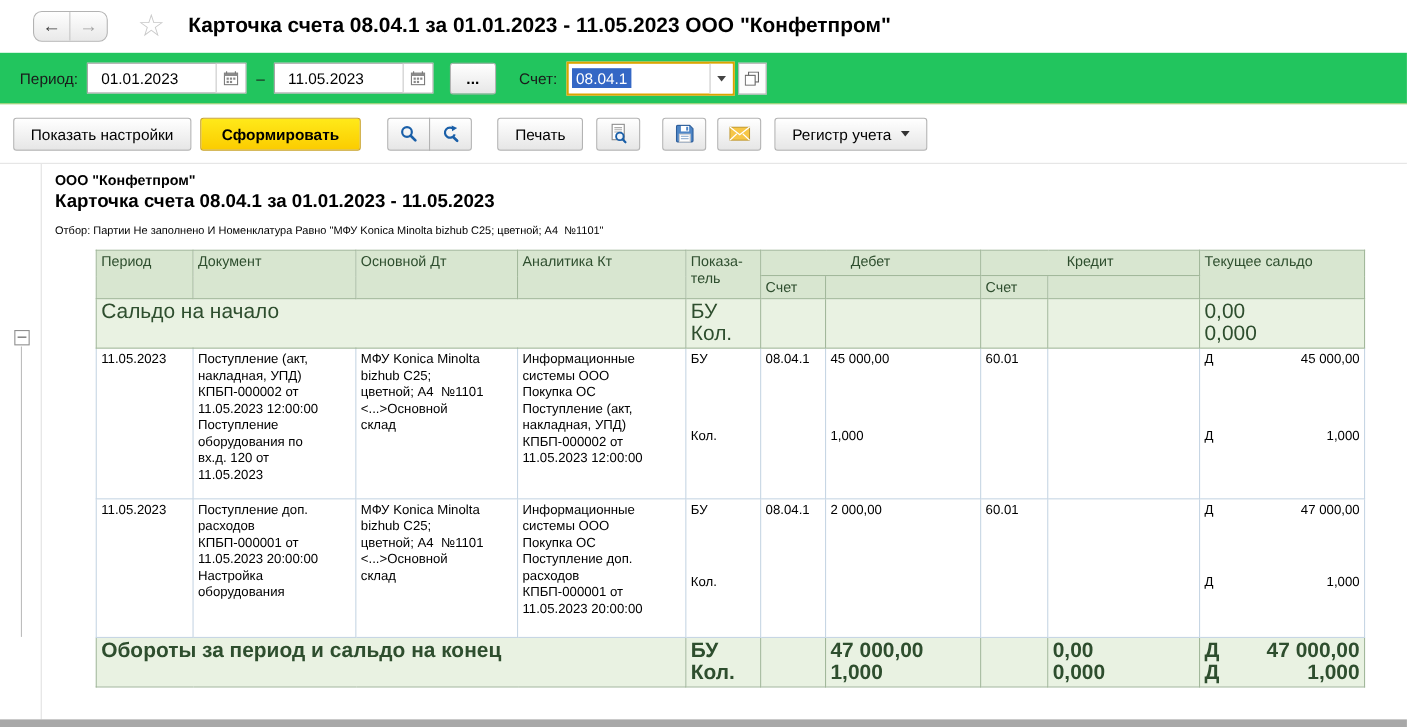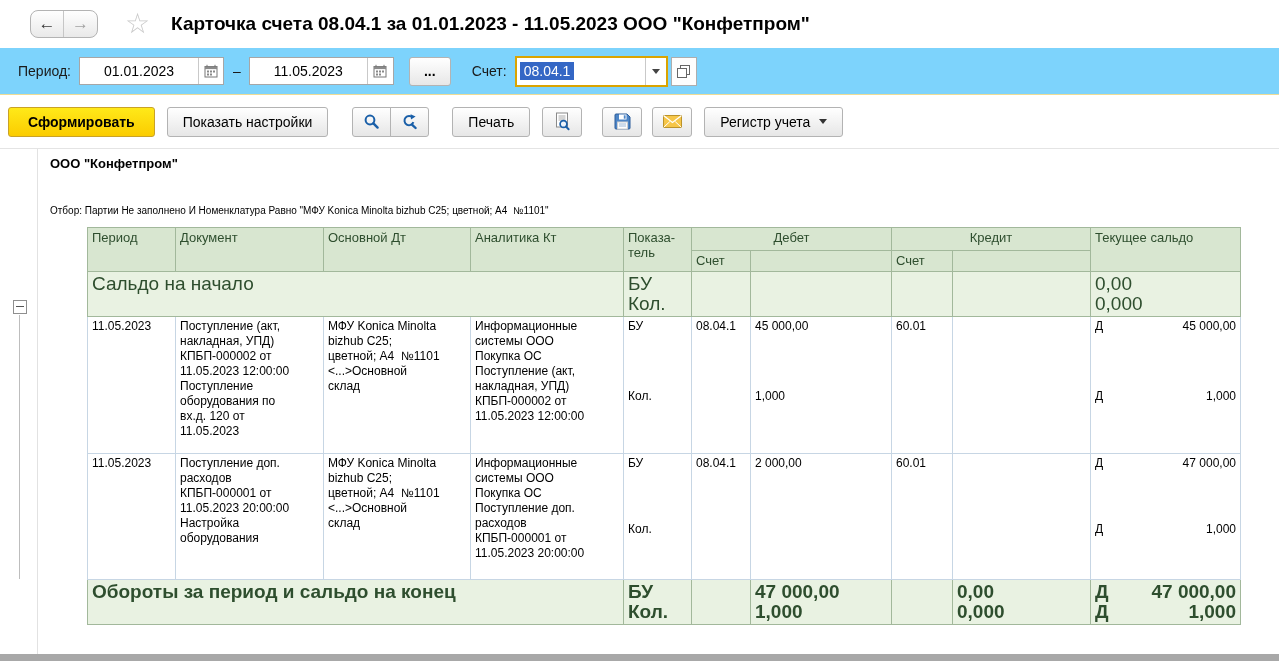--- a/index.html
+++ b/index.html
@@ -12,26 +12,26 @@
   
   .titlebar { position:absolute; top:0; left:0; right:0; height:48px; background:#fff; display:flex; align-items:center; }
   .nav-group { margin-left:30px; display:flex; border:1px solid #b3b3b3; border-radius:8px; overflow:hidden; background:linear-gradient(#fefefe,#e9e9e9); }
   .nav-btn { width:33px; height:26px; display:flex; align-items:center; justify-content:center; font-size:17px; cursor:default; }
   .nav-btn.back { color:#3a3a3a; border-right:1px solid #c6c6c6; }
   .nav-btn.fwd  { color:#a2a2a2; }
   .star { margin-left:27px; font-size:28px; color:#c9c9c9; line-height:26px; }
   .window-title { margin-left:21px; font-size:19px; font-weight:bold; white-space:nowrap; }
 
   
-  .filterbar { position:absolute; top:48px; left:0; right:0; height:47px; background:#7dd3fc; border-bottom:1px solid #eddc96; display:flex; align-items:center; }
+  .filterbar { position:absolute; top:48px; left:0; right:0; height:47px; background:#22c55e; border-bottom:1px solid #eddc96; display:flex; align-items:center; }
   .flabel { font-size:14px; color:#1a1a1a; }
   .lbl-period { margin-left:18px; }
   .txt-input { background:#fff; border:1px solid #a6a6a6; height:28px; display:flex; align-items:stretch; }
   .date-input { width:145px; margin-left:8px; }
-  .date-input .val { flex:1; display:flex; align-items:center; padding:0 24px; font-size:14px; }
+  .date-input .val { flex:1; display:flex; align-items:center; padding:0 12px; font-size:14px; }
   .cal-btn { width:27px; border-left:1px solid #c9c9c9; display:flex; align-items:center; justify-content:center; background:#fff; }
   .dash { margin-left:9px; font-size:14px; }
   .dots-btn { width:42px; height:29px; margin-left:15px; background:linear-gradient(#ffffff,#e7e7e7); border:1px solid #b3b3b3; border-radius:3px; font-size:14px; font-weight:bold; display:flex; align-items:center; justify-content:center; }
   .lbl-account { margin-left:21px; }
   .account-combo { margin-left:8px; height:31px; border:2px solid #dba400; background:#fff; display:flex; align-items:stretch; }
   .account-combo .val { width:128px; display:flex; align-items:center; padding:0 3px; font-size:14px; }
   .sel { background:#3467c5; color:#fff; padding:1px 4px; }
   .caret-seg { width:21px; display:flex; align-items:center; justify-content:center; border-left:1px solid #c9c9c9; background:#fff; }
   .caret { width:0; height:0; border-left:4px solid transparent; border-right:4px solid transparent; border-top:5px solid #444; }
   .open-btn { width:26px; height:29px; margin-left:3px; border:1px solid #adadad; background:#fdfdfd; display:flex; align-items:center; justify-content:center; }
@@ -155,22 +155,22 @@
   <div class="open-btn">
     <svg width="13" height="13" viewBox="0 0 13 13">
         <rect x="3.5" y="0.5" width="9" height="9" fill="#fff" stroke="#666"></rect>
         <rect x="0.5" y="3.5" width="9" height="9" fill="#fff" stroke="#666"></rect>
       </svg>
   </div>
 
 </div>
 
 <div class="toolbar">
+  <div class="btn btn-settings">Показать настройки</div>
   <div class="btn btn-primary">Сформировать</div>
-  <div class="btn btn-settings">Показать настройки</div>
 
   <div class="btn-group">
     <div class="btn">
       <svg width="18" height="18" viewBox="0 0 18 18">
           <circle cx="7" cy="7" r="4.4" fill="none" stroke="#1a5fa8" stroke-width="2"></circle>
           <line x1="10.4" y1="10.4" x2="14.6" y2="14.6" stroke="#1a5fa8" stroke-width="2.4" stroke-linecap="round"></line>
         </svg>
     </div>
     <div class="btn">
       <svg width="19" height="18" viewBox="0 0 19 18">
@@ -211,20 +211,21 @@
   </div>
   <div class="btn btn-register">
     <span>Регистр учета</span>
     <span class="caret"></span>
   </div>
 </div>
 
 <div class="report">
   <div class="gutter-line"></div>
   <div class="report-org">ООО "Конфетпром"</div>
+  <div class="report-title">Карточка счета 08.04.1 за 01.01.2023 - 11.05.2023</div>
   <div class="report-filter">Отбор: Партии Не заполнено И Номенклатура Равно "МФУ Konica Minolta bizhub C25; цветной; А4  №1101"</div>
 
   <div class="minus-box">
       <div class="hline"></div>
     </div>
   <div class="tree-line"></div>
 
   <table class="report-table">
     <colgroup>
       <col style="width:88px">

